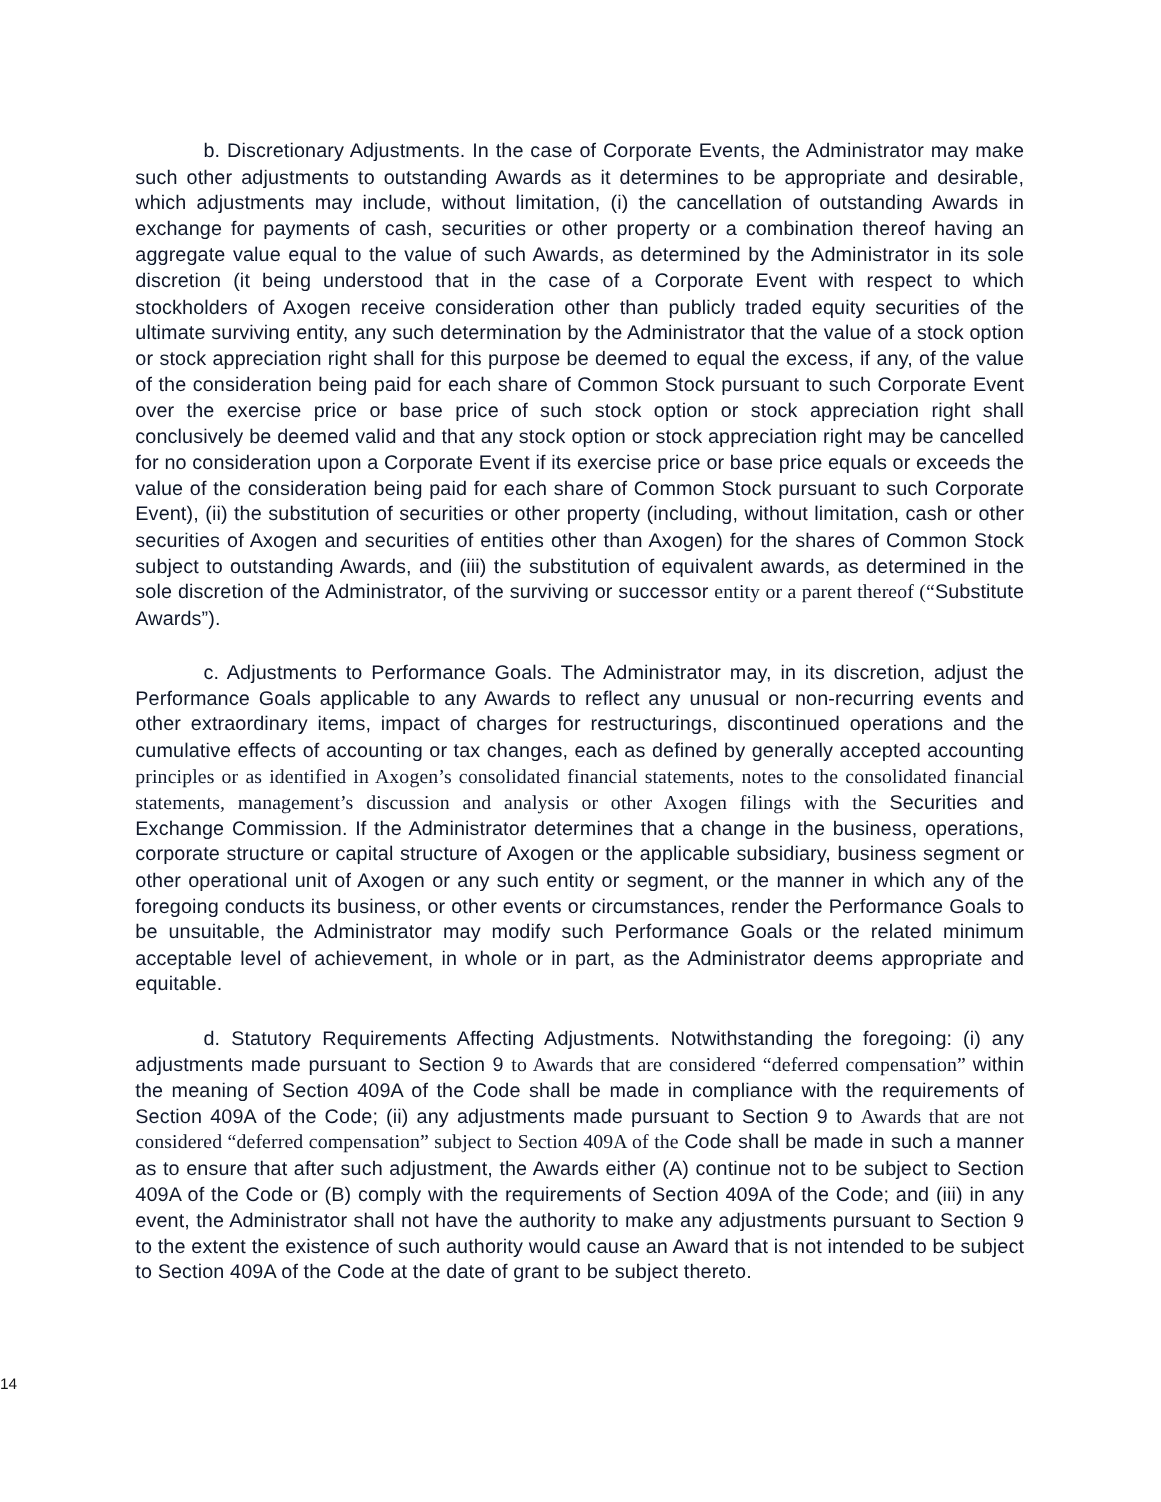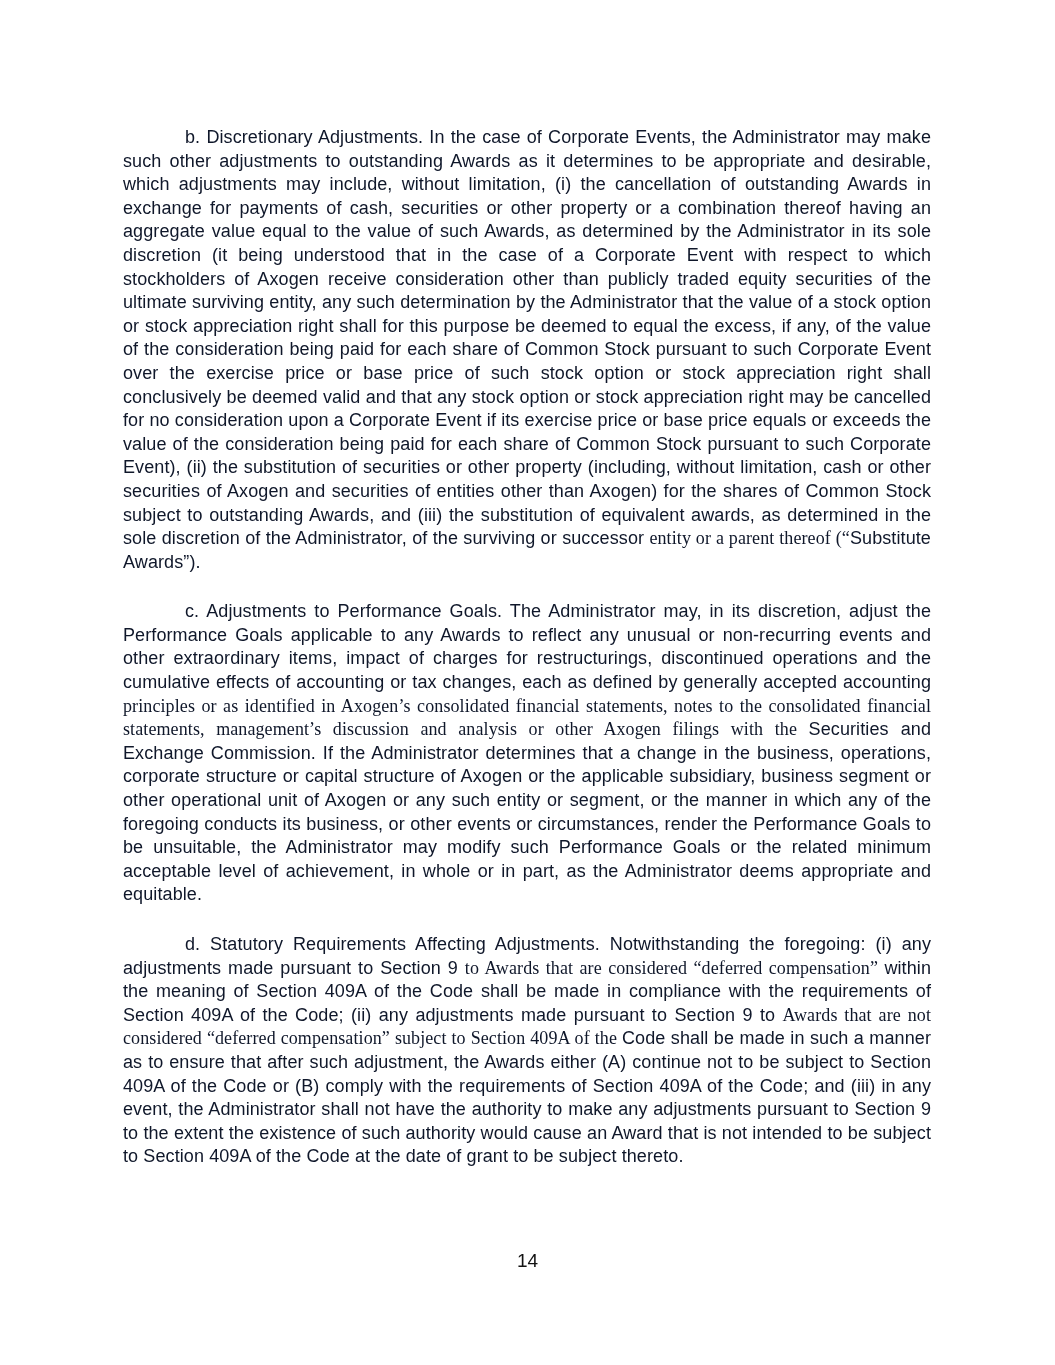--- a/index.html
+++ b/index.html
@@ -35,22 +35,22 @@
     font-family: "Liberation Sans", "DejaVu Sans", sans-serif;
   }
   .run-serif {
     font-family: "Liberation Serif", "DejaVu Serif", serif;
   }
   .page-number {
     position: absolute;
     left: 0;
     top: 1250px;
     width: 100%;
-    text-align: center;
-    font-size: 19px;
+    text-align: left;
+    font-size: 14px;
     font-family: "Liberation Sans", "DejaVu Sans", sans-serif;
     color: #121212;
   }
 </style>
 </head>
 <body>
 
 <div class="page">
   <div class="content">
     <p class="para"><span class="run-sans">b. Discretionary Adjustments. In the case of Corporate Events, the Administrator may make such other adjustments to outstanding Awards as it determines to be appropriate and desirable, which adjustments may include, without limitation, (i) the cancellation of outstanding Awards in exchange for payments of cash, securities or other property or a combination thereof having an aggregate value equal to the value of such Awards, as determined by the Administrator in its sole discretion (it being understood that in the case of a Corporate Event with respect to which stockholders of Axogen receive consideration other than publicly traded equity securities of the ultimate surviving entity, any such determination by the Administrator that the value of a stock option or stock appreciation right shall for this purpose be deemed to equal the excess, if any, of the value of the consideration being paid for each share of Common Stock pursuant to such Corporate Event over the exercise price or base price of such stock option or stock appreciation right shall conclusively be deemed valid and that any stock option or stock appreciation right may be cancelled for no consideration upon a Corporate Event if its exercise price or base price equals or exceeds the value of the consideration being paid for each share of Common Stock pursuant to such Corporate Event), (ii) the substitution of securities or other property (including, without limitation, cash or other securities of Axogen and securities of entities other than Axogen) for the shares of Common Stock subject to outstanding Awards, and (iii) the substitution of equivalent awards, as determined in the sole discretion of the Administrator, of the surviving or successor </span><span class="run-serif">entity or a parent thereof (“</span><span class="run-sans">Substitute Awards”).</span></p>

